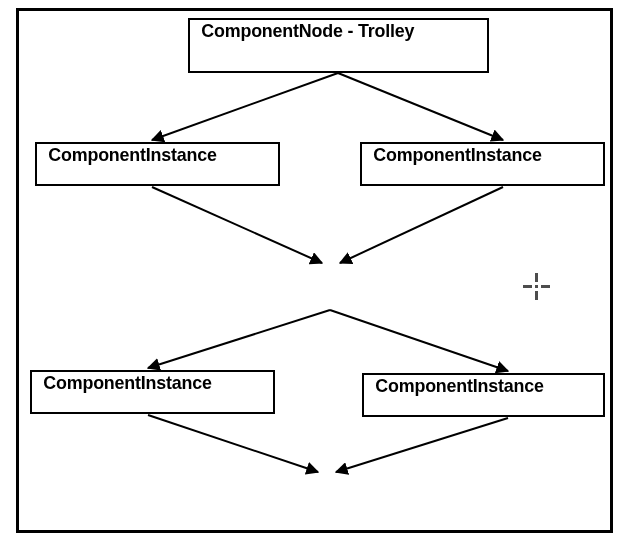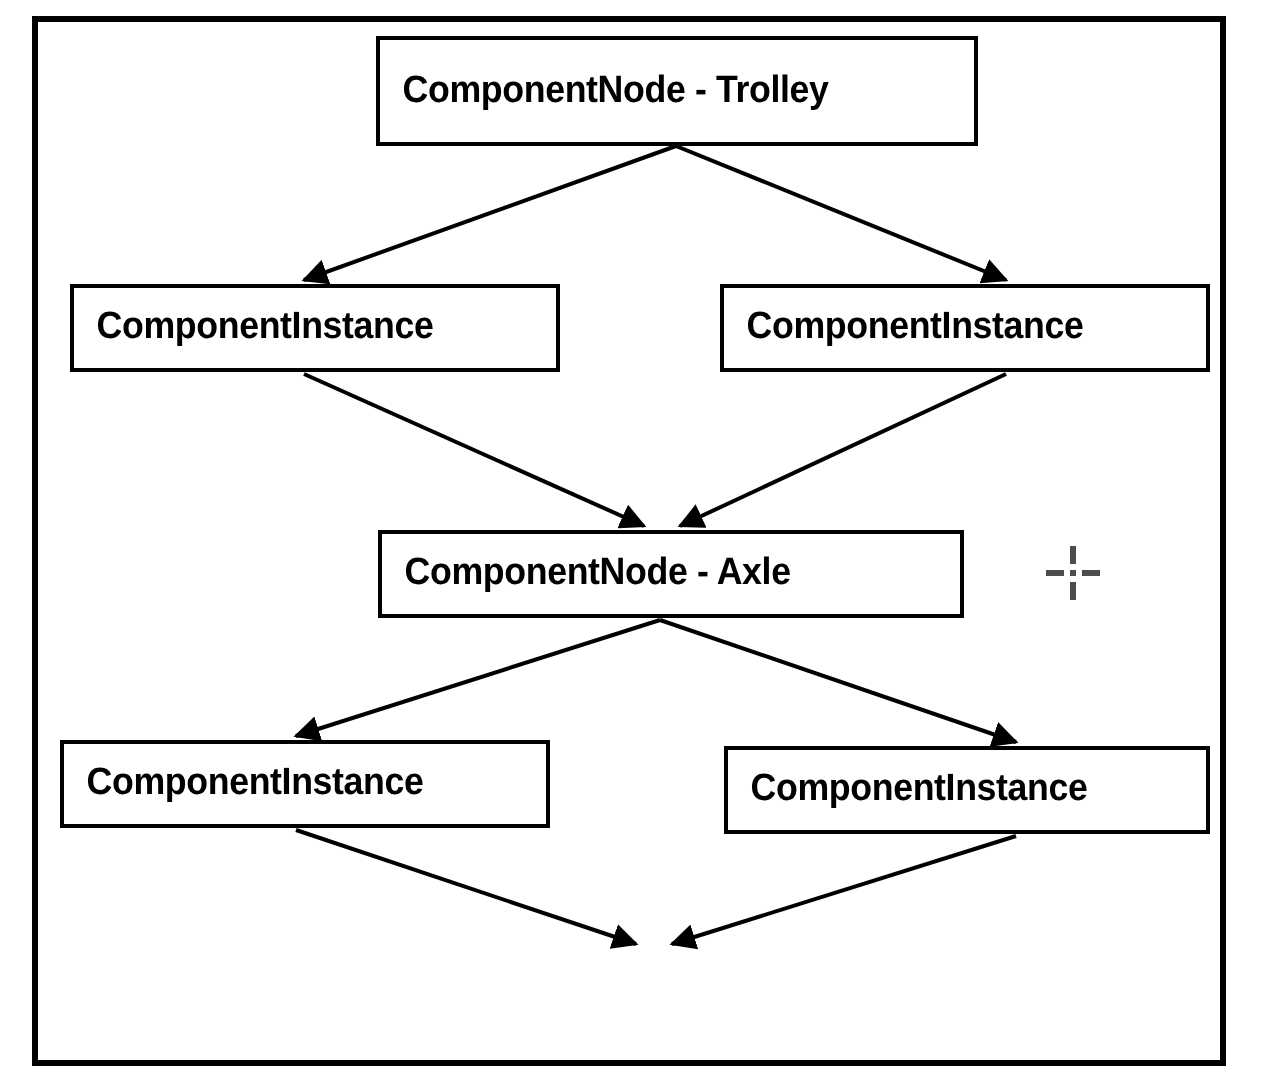--- a/index.html
+++ b/index.html
@@ -32,21 +32,21 @@
     width: 637px;
     height: 544px;
     pointer-events: none;
   }
   .node {
     position: absolute;
     border: 2px solid #000000;
     background: #ffffff;
     box-sizing: border-box;
     display: flex;
-    align-items: center;
+    align-items: flex-start;
     white-space: nowrap;
     overflow: hidden;
   }
   .node-label {
     font-size: 19px;
     font-weight: bold;
     color: #000000;
     letter-spacing: -0.2px;
     padding-left: 12px;
     font-family: "Liberation Sans", "DejaVu Sans", sans-serif;
@@ -98,23 +98,20 @@
   </div>
 
   <div class="node" style="left: 35px; top: 142px; width: 245px; height: 44px; border-color: rgb(0, 0, 0);">
     <span class="node-label">ComponentInstance</span>
   </div>
 
   <div class="node" style="left: 360px; top: 142px; width: 245px; height: 44px; border-color: rgb(0, 0, 0);">
     <span class="node-label">ComponentInstance</span>
   </div>
 
-  <div class="node" style="left: 189px; top: 265px; width: 293px; height: 44px; border-color: rgb(0, 0, 0);">
-    <span class="node-label">ComponentNode - Axle</span>
-  </div>
 
   <div class="node" style="left: 30px; top: 370px; width: 245px; height: 44px; border-color: rgb(0, 0, 0);">
     <span class="node-label">ComponentInstance</span>
   </div>
 
   <div class="node" style="left: 362px; top: 373px; width: 243px; height: 44px; border-color: rgb(0, 0, 0);">
     <span class="node-label">ComponentInstance</span>
   </div>
 
 

